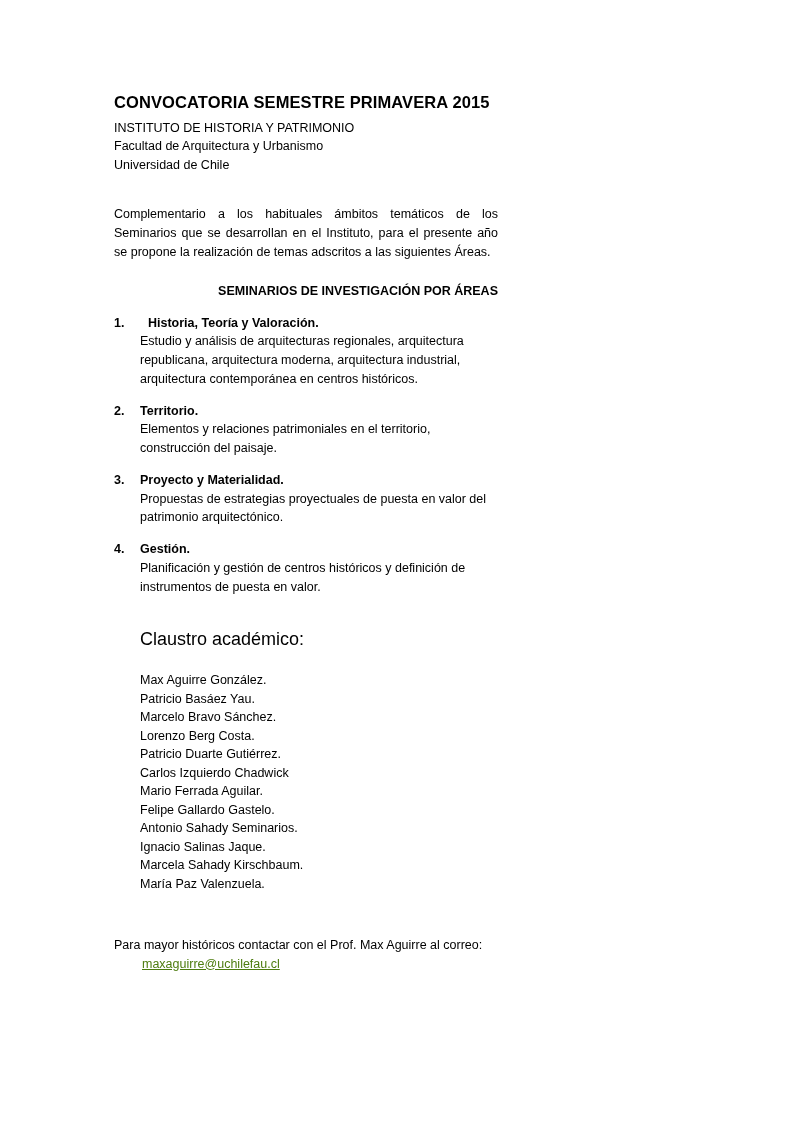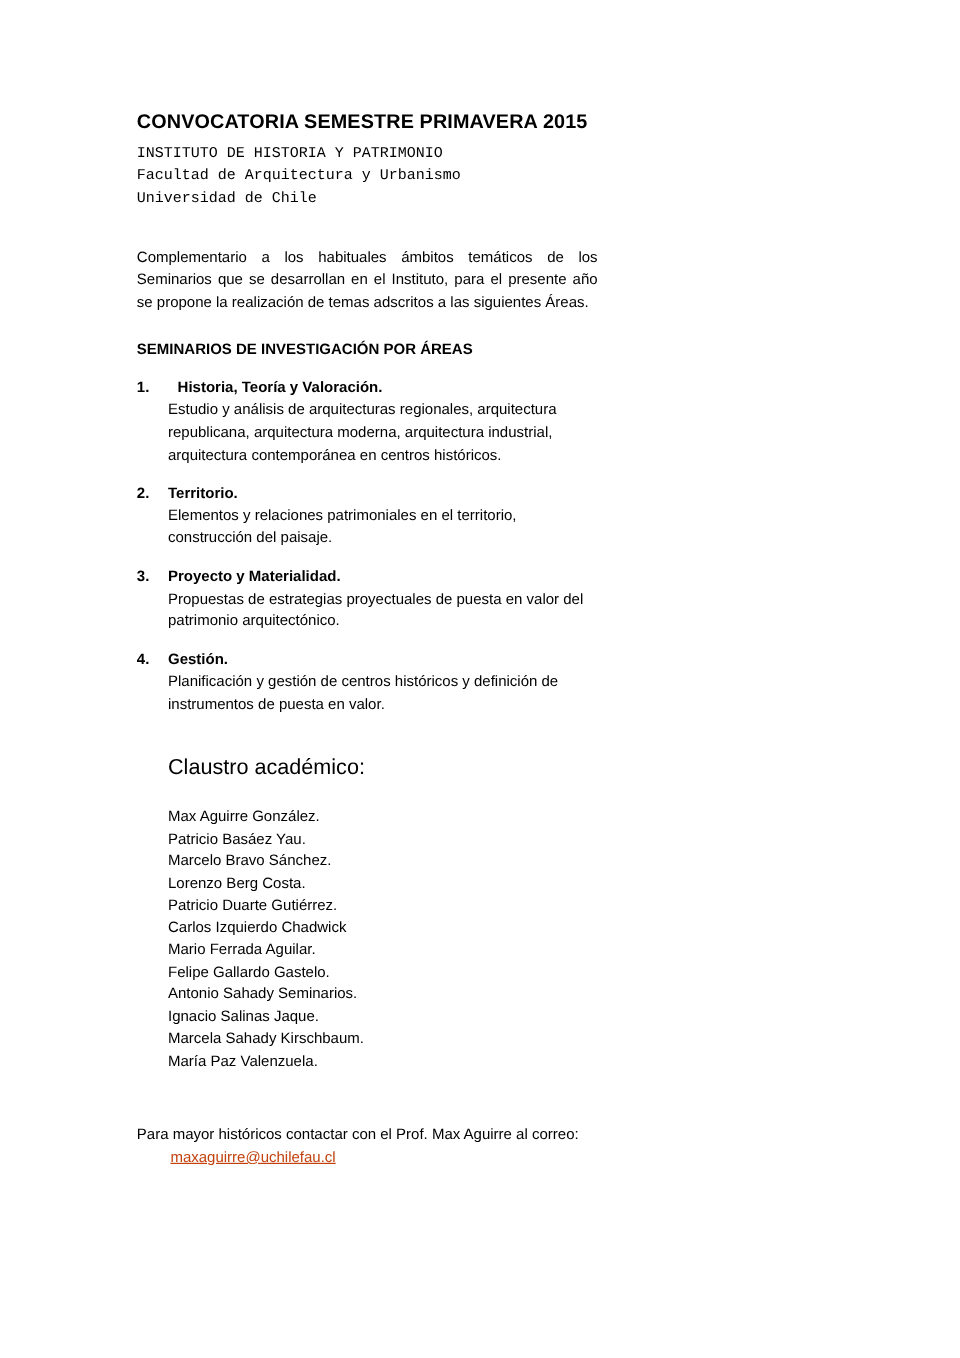--- a/index.html
+++ b/index.html
@@ -31,41 +31,41 @@
   }
   .doc-title {
     font-size: 16.5px;
     font-weight: bold;
     letter-spacing: 0.1px;
     margin: 0 0 6px 0;
     line-height: 1.25;
   }
   .subtitle-block {
     margin: 0 0 0 0;
-    font-family: Liberation Mono, monospace;
   }
   .subtitle {
     font-size: 12.5px;
     line-height: 1.5;
     margin: 0;
   }
   .para {
     font-size: 12.5px;
     line-height: 1.52;
     text-align: justify;
     margin: 0;
   }
   .spacer-lg { height: 30px; }
   .spacer-md { height: 20px; }
   .spacer-sm { height: 13px; }
   .section-heading {
     font-size: 12.5px;
     font-weight: bold;
     margin: 0;
     line-height: 1.5;
+    text-align: right;
   }
   .area-item {
     margin: 0 0 0 0;
   }
   .area-head {
     font-size: 12.5px;
     font-weight: bold;
     line-height: 1.5;
     display: flex;
   }
@@ -99,21 +99,21 @@
   }
   .claustro-list li {
     font-size: 12.5px;
     line-height: 1.48;
   }
   .contact {
     font-size: 12.5px;
     line-height: 1.5;
   }
   .contact-link {
-    color: #c2410c;
+    color: #4d7c0f;
     padding-left: 28px;
   }
 </style>
 </head>
 <body>
 
 <div class="page">
   <div class="content">
 
     <h1 class="doc-title">CONVOCATORIA SEMESTRE PRIMAVERA 2015</h1>

